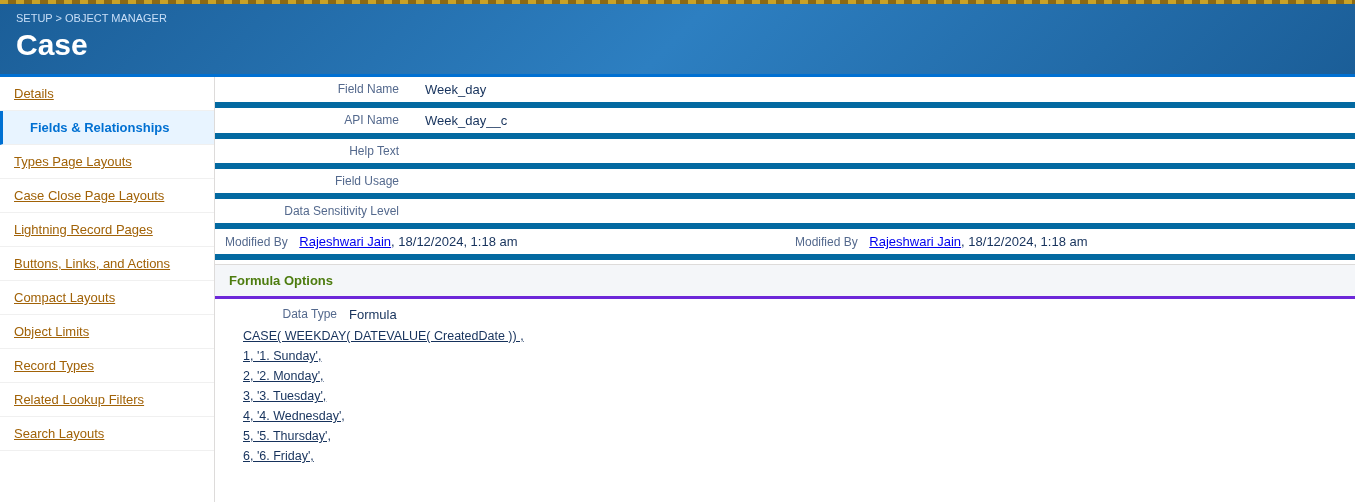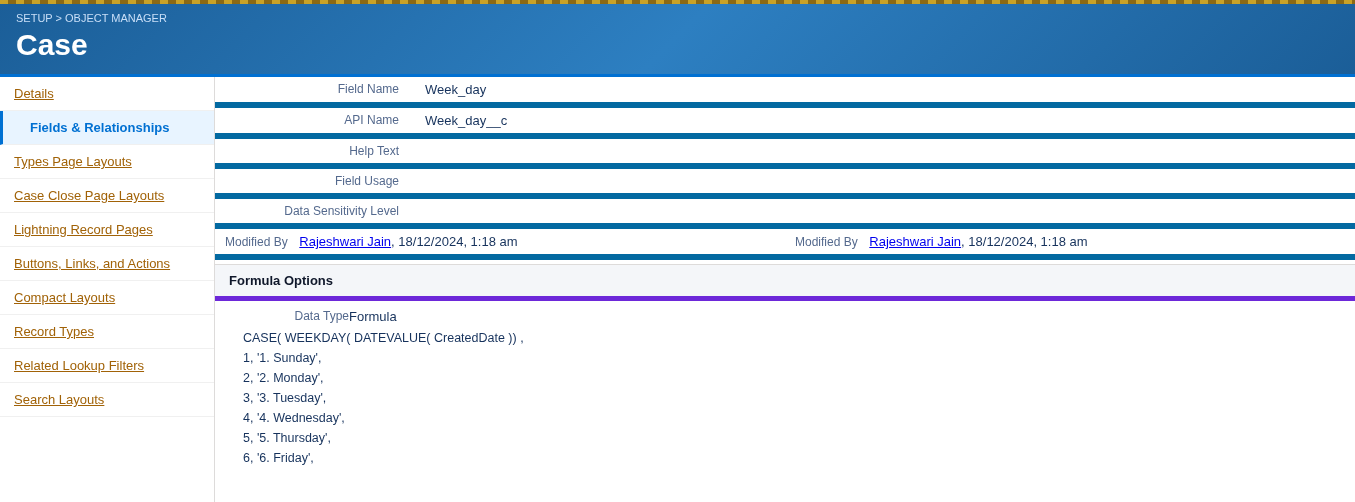--- a/index.html
+++ b/index.html
@@ -127,47 +127,49 @@
     
     .formula-section {
       border-top: 1px solid #dddbda;
       margin-top: 4px;
     }
     .formula-header {
       background: #f4f6f9;
       padding: 8px 14px;
       font-weight: 600;
       font-size: 13px;
-      color: #0f172a;
-      border-bottom: 5px solid #6d28d9;
+      color: #4d7c0f;
+      border-bottom: 3px solid #6d28d9;
     }
     .formula-content {
       padding: 8px 14px;
     }
     .formula-content .row {
       display: flex;
       margin-bottom: 4px;
     }
     .formula-content .flabel {
       text-align: right;
       color: #54698d;
       font-size: 12px;
       width: 120px;
+      padding-right: 12px;
       white-space: nowrap;
     }
     .formula-content .fvalue {
       color: #16325c;
       font-size: 13px;
     }
     .formula-code {
       color: #16325c;
       font-size: 12.5px;
       line-height: 1.6;
       margin-top: 4px;
       padding-left: 14px;
+      text-decoration: underline;
     }
 
     
     .content-area::-webkit-scrollbar { width: 12px; }
     .content-area::-webkit-scrollbar-track { background: #f4f6f9; }
     .content-area::-webkit-scrollbar-thumb { background: #b0b0b0; border: 2px solid #f4f6f9; }
     .sidebar::-webkit-scrollbar { width: 8px; }
     .sidebar::-webkit-scrollbar-track { background: #f4f6f9; }
     .sidebar::-webkit-scrollbar-thumb { background: #c0c0c0; }
   </style>
@@ -186,20 +188,21 @@
   <div class="sidebar">
 
     <div id="sidebar-items">
         <div class="sidebar-item plain">Details</div>
         <div class="sidebar-item active">Fields &amp; Relationships</div>
         <div class="sidebar-item plain">Types Page Layouts</div>
         <div class="sidebar-item plain">Case Close Page Layouts</div>
         <div class="sidebar-item plain">Lightning Record Pages</div>
         <div class="sidebar-item plain">Buttons, Links, and Actions</div>
         <div class="sidebar-item plain">Compact Layouts</div>
+        <div class="sidebar-item plain">Object Limits</div>
         <div class="sidebar-item plain">Record Types</div>
         <div class="sidebar-item plain">Related Lookup Filters</div>
         <div class="sidebar-item plain">Search Layouts</div>
       </div>
   </div>
 
   <div class="content-area">
 
     <table class="detail-table">
       <tbody id="detail-rows">

